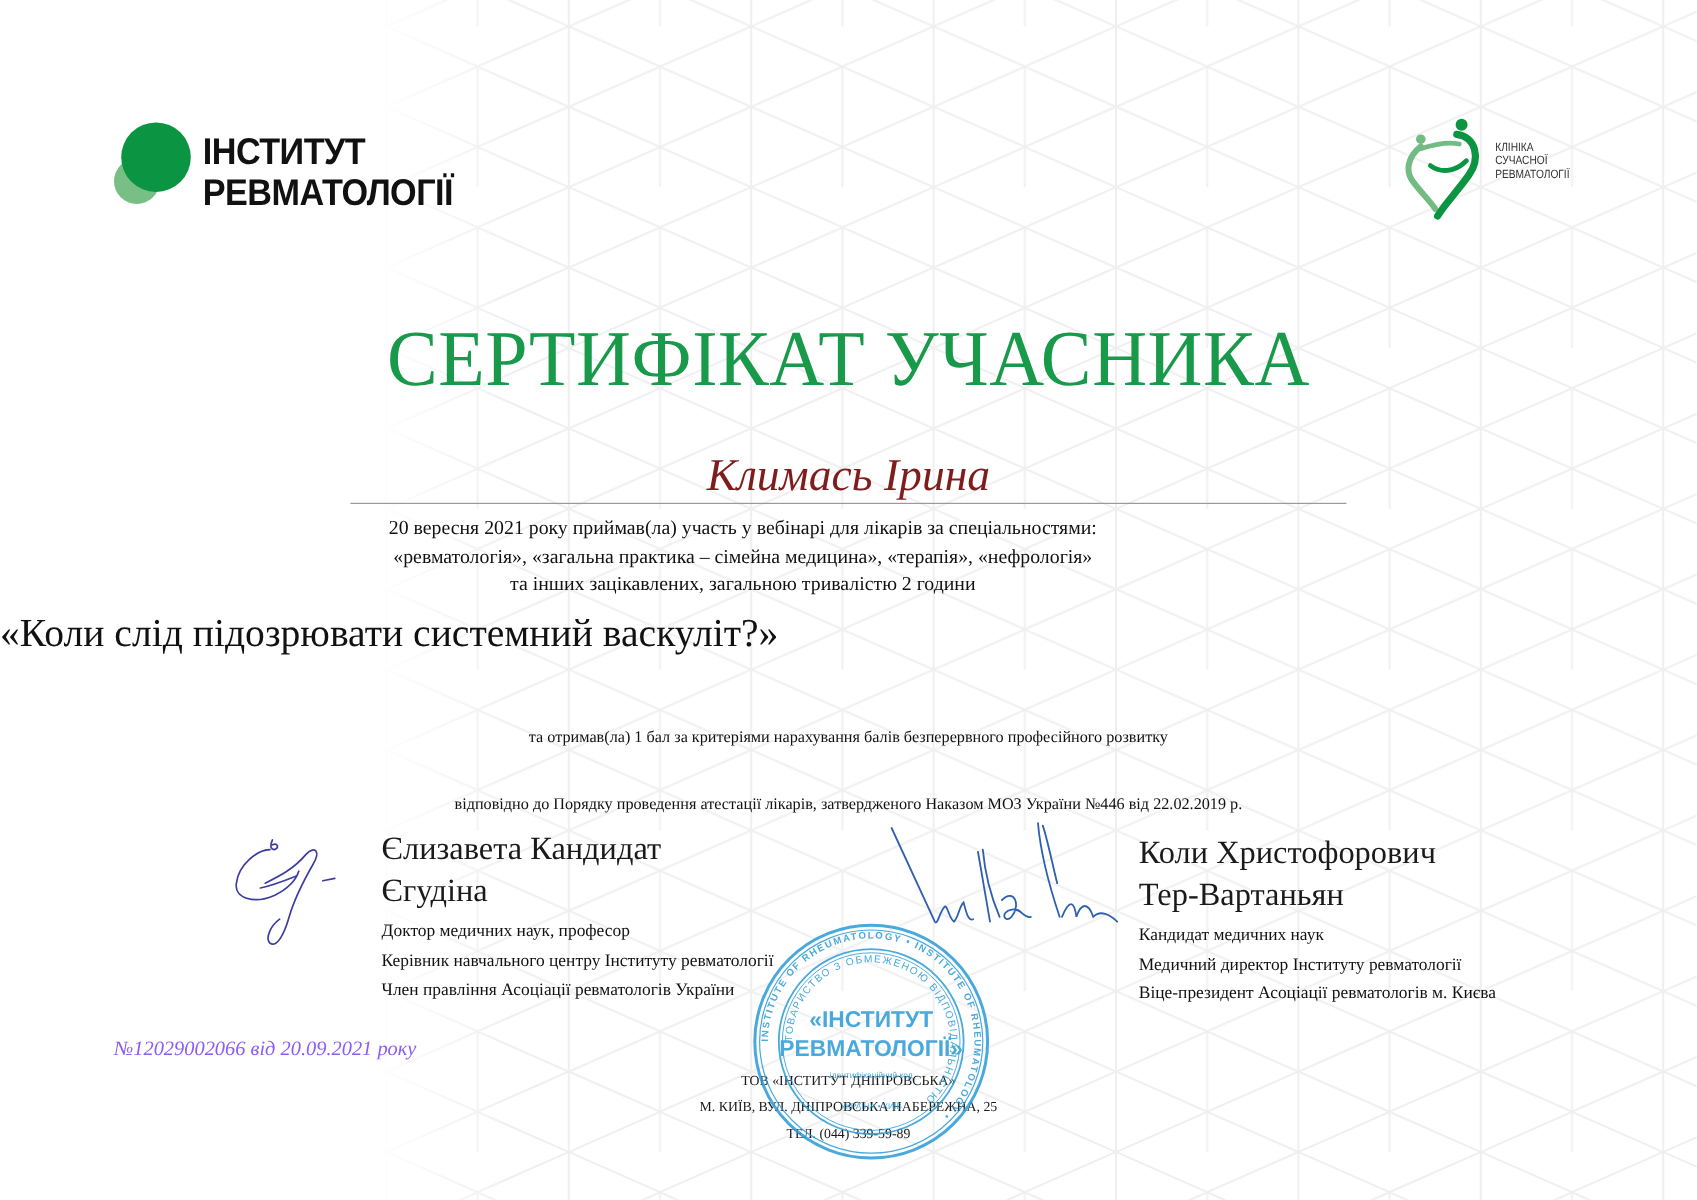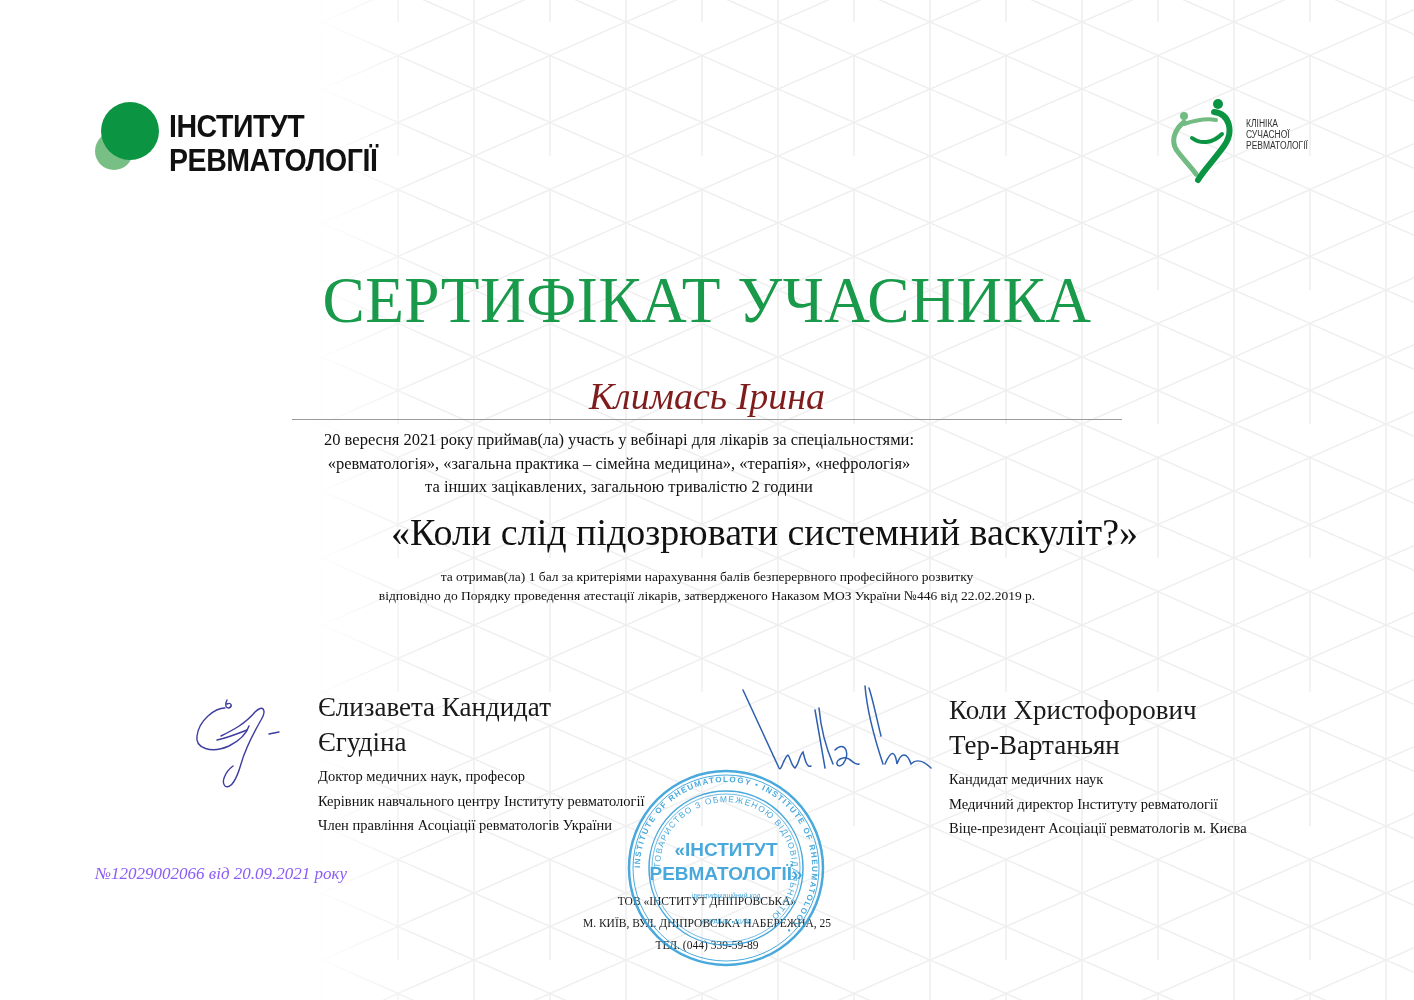--- a/index.html
+++ b/index.html
@@ -20,23 +20,23 @@
   .clinic-text { position:absolute; left:76px; top:20px; font-family:"Liberation Sans", sans-serif; font-size:10px; line-height:11px; color:#333; transform:scaleX(0.85); transform-origin:left top; }
   .clinic-text div { white-space:nowrap; }
 
   
   .title { left:0; top:262px; width:1414px; text-align:center; font-size:66px; color:#199a4b; letter-spacing:0.5px; transform:scaleX(0.96); }
   .recipient { left:292px; top:374px; width:830px; text-align:center; font-style:italic; font-size:38px; color:#7f1d1d; }
   .name-rule { left:292px; top:419px; width:830px; height:1px; background:#9a9a9a; }
 
   .intro { left:0; top:428px; width:1238px; text-align:center; font-size:16.5px; line-height:23.5px; color:#111; }
   .intro div { white-space:nowrap; }
-  .webinar { left:0; top:510px; width:1138px; text-align:right; font-size:38px; color:#111; }
+  .webinar { left:0; top:510px; width:1138px; text-align:left; font-size:33px; color:#111; }
   .credits { left:0; top:567px; width:1414px; text-align:center; font-size:13.5px; line-height:19px; color:#111; }
-  .credits div { white-space:nowrap; }
+  .credits div { white-space:nowrap;margin-top:37px; }
 
   
   .sig1-svg { left:185px; top:690px; width:110px; height:110px; }
   .sig2-svg { left:735px; top:680px; width:200px; height:100px; }
   .sign-left { left:318px; top:690px; width:420px; }
   .sign-right { left:949px; top:693px; width:420px; }
   .sign-name { font-size:27px; line-height:35px; color:#1a1a1a; }
   .sign-name div { white-space:nowrap; }
   .sign-roles { margin-top:4px; font-size:14.5px; line-height:24.5px; color:#111; }
   .sign-roles div { white-space:nowrap; }

